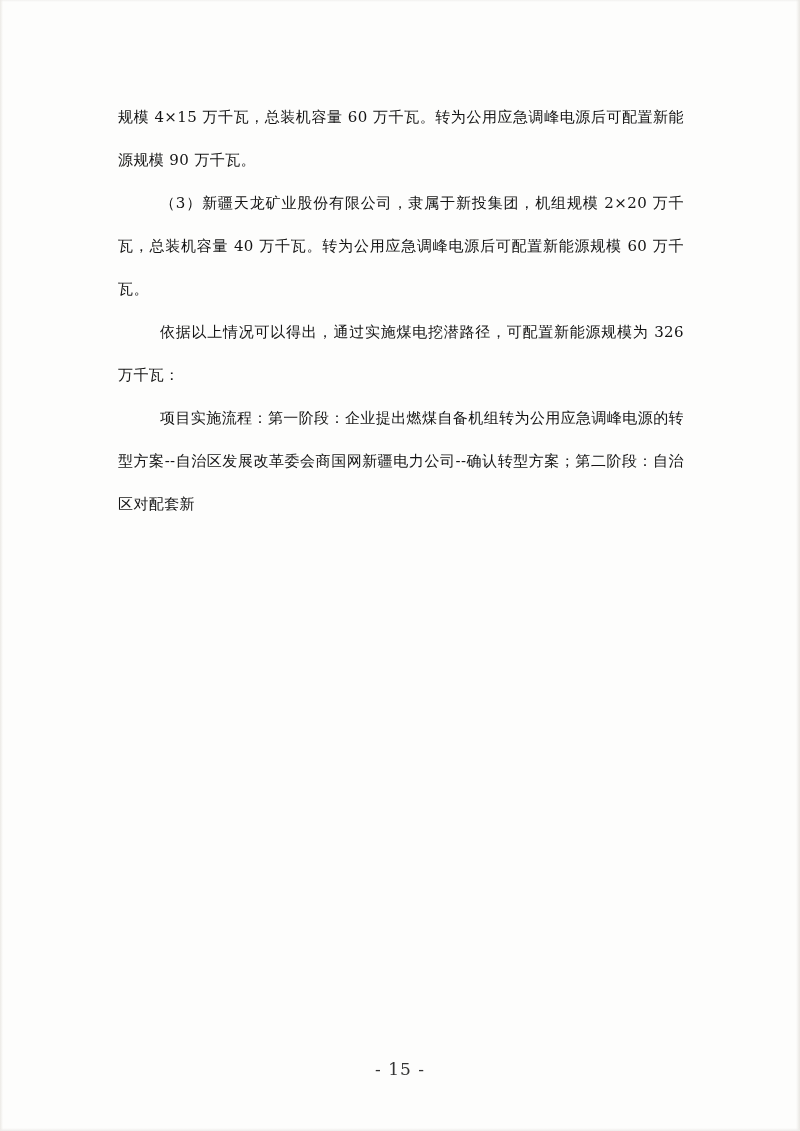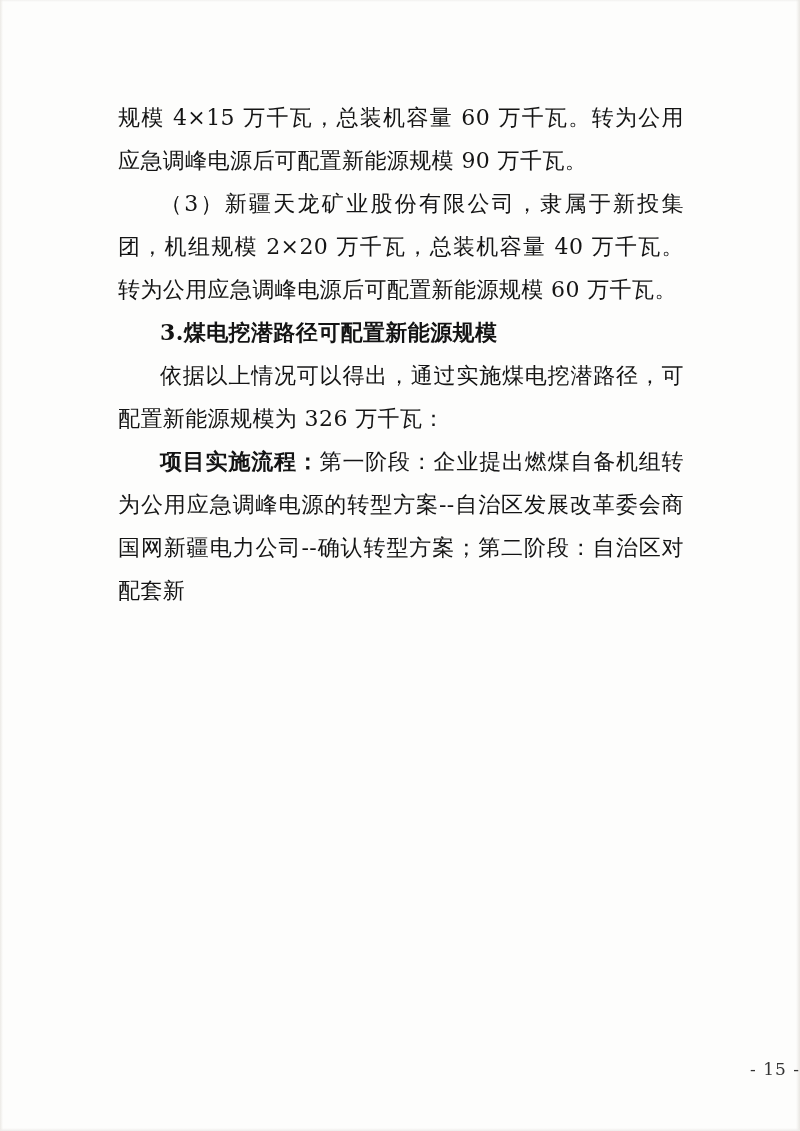--- a/index.html
+++ b/index.html
@@ -16,50 +16,50 @@
     overflow: hidden;
   }
   .page {
     position: absolute;
     inset: 0;
     background: #fdfdfc;
     box-sizing: border-box;
     padding: 96px 116px 0 118px;
   }
   .doc-body {
-    font-size: 22px;
+    font-size: 15px;
     line-height: 43px;
     text-align: justify;
     letter-spacing: 0.4px;
     color: #141414;
   }
   .para {
     margin: 0;
     text-indent: 0;
   }
   .para.indent {
     text-indent: 42px;
   }
   .para.bold-lead {
     text-indent: 42px;
   }
   .para.bold-lead .lead {
-    font-weight: 700;
+    font-weight: 400;
   }
   .section-head {
     font-weight: 700;
     text-indent: 42px;
     margin: 0;
   }
   .footer {
     position: absolute;
     left: 0;
     right: 0;
     bottom: 52px;
-    text-align: right;
+    text-align: center;
     font-size: 17px;
     color: #333;
     letter-spacing: 1px;
   }
   .page-edge-top {
     position: absolute;
     top: 0; left: 0; right: 0;
     height: 2px;
     background: linear-gradient(to bottom, #f2f1ef, rgba(255,255,255,0));
   }
@@ -87,19 +87,18 @@
 
 <div class="page">
   <div class="page-edge-top"></div>
   <div class="page-edge-left"></div>
   <div class="page-edge-right"></div>
   <div class="page-edge-bottom"></div>
 
   <div class="doc-body">
     <p class="para">规模 4×15 万千瓦，总装机容量 60 万千瓦。转为公用应急调峰电源后可配置新能源规模 90 万千瓦。</p>
     <p class="para indent">（3）新疆天龙矿业股份有限公司，隶属于新投集团，机组规模 2×20 万千瓦，总装机容量 40 万千瓦。转为公用应急调峰电源后可配置新能源规模 60 万千瓦。</p>
-    <p class="section-head">3.煤电挖潜路径可配置新能源规模</p>
     <p class="para indent">依据以上情况可以得出，通过实施煤电挖潜路径，可配置新能源规模为 326 万千瓦：</p>
     <p class="para bold-lead"><span class="lead">项目实施流程：</span><span>第一阶段：企业提出燃煤自备机组转为公用应急调峰电源的转型方案--自治区发展改革委会商国网新疆电力公司--确认转型方案；第二阶段：自治区对配套新</span></p>
   </div>
 
   <div class="footer">- 15 -</div>
 </div>
 
 </body></html>

